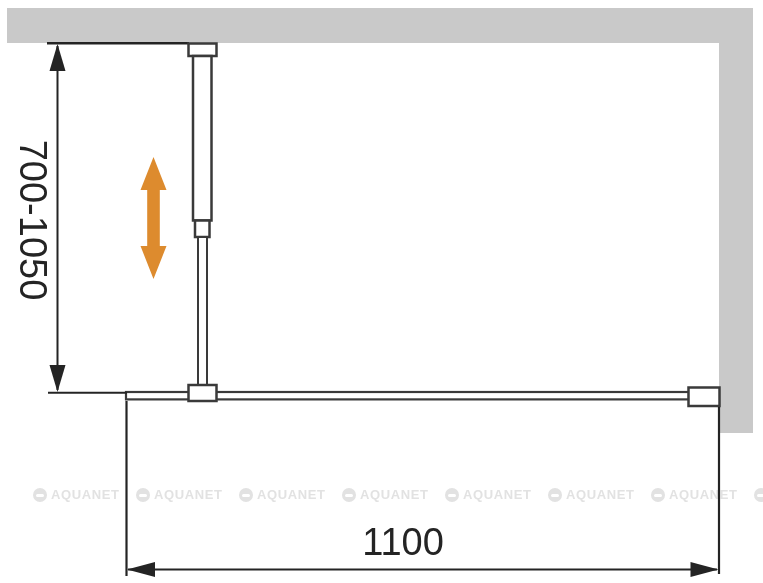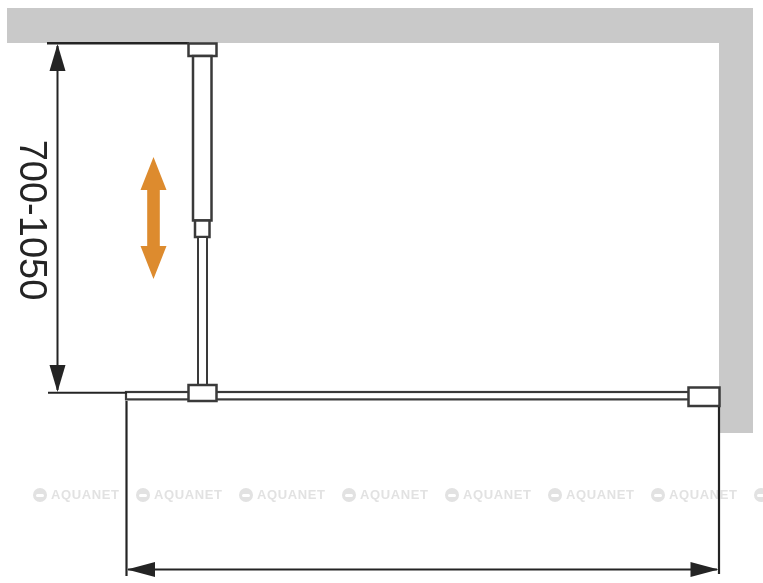--- a/index.html
+++ b/index.html
@@ -108,14 +108,15 @@
     <polygon class="accent-shape" points="153.5,157 166.5,190 159.8,190 159.8,246 166.5,246 153.5,279 140.5,246 147.2,246 147.2,190 140.5,190"></polygon>
 
     <line class="dim-line" x1="126.5" y1="401" x2="126.5" y2="576" stroke-width="2.2"></line>
     <line class="dim-line" x1="719" y1="407" x2="719" y2="574" stroke-width="2.2"></line>
     <line class="dim-line" x1="128" y1="569.5" x2="717" y2="569.5" stroke-width="2"></line>
     <polygon class="dim-arrow" points="127,569.5 155,562 155,577"></polygon>
     <polygon class="dim-arrow" points="718.5,569.5 690.5,562 690.5,577"></polygon>
   </svg>
 
   <div class="dim-label rotated" style="left:33px;top:220px">700-1050</div>
+  <div class="dim-label" style="left:403px;top:542px">1100</div>
 
 </div>
 
 </body></html>

